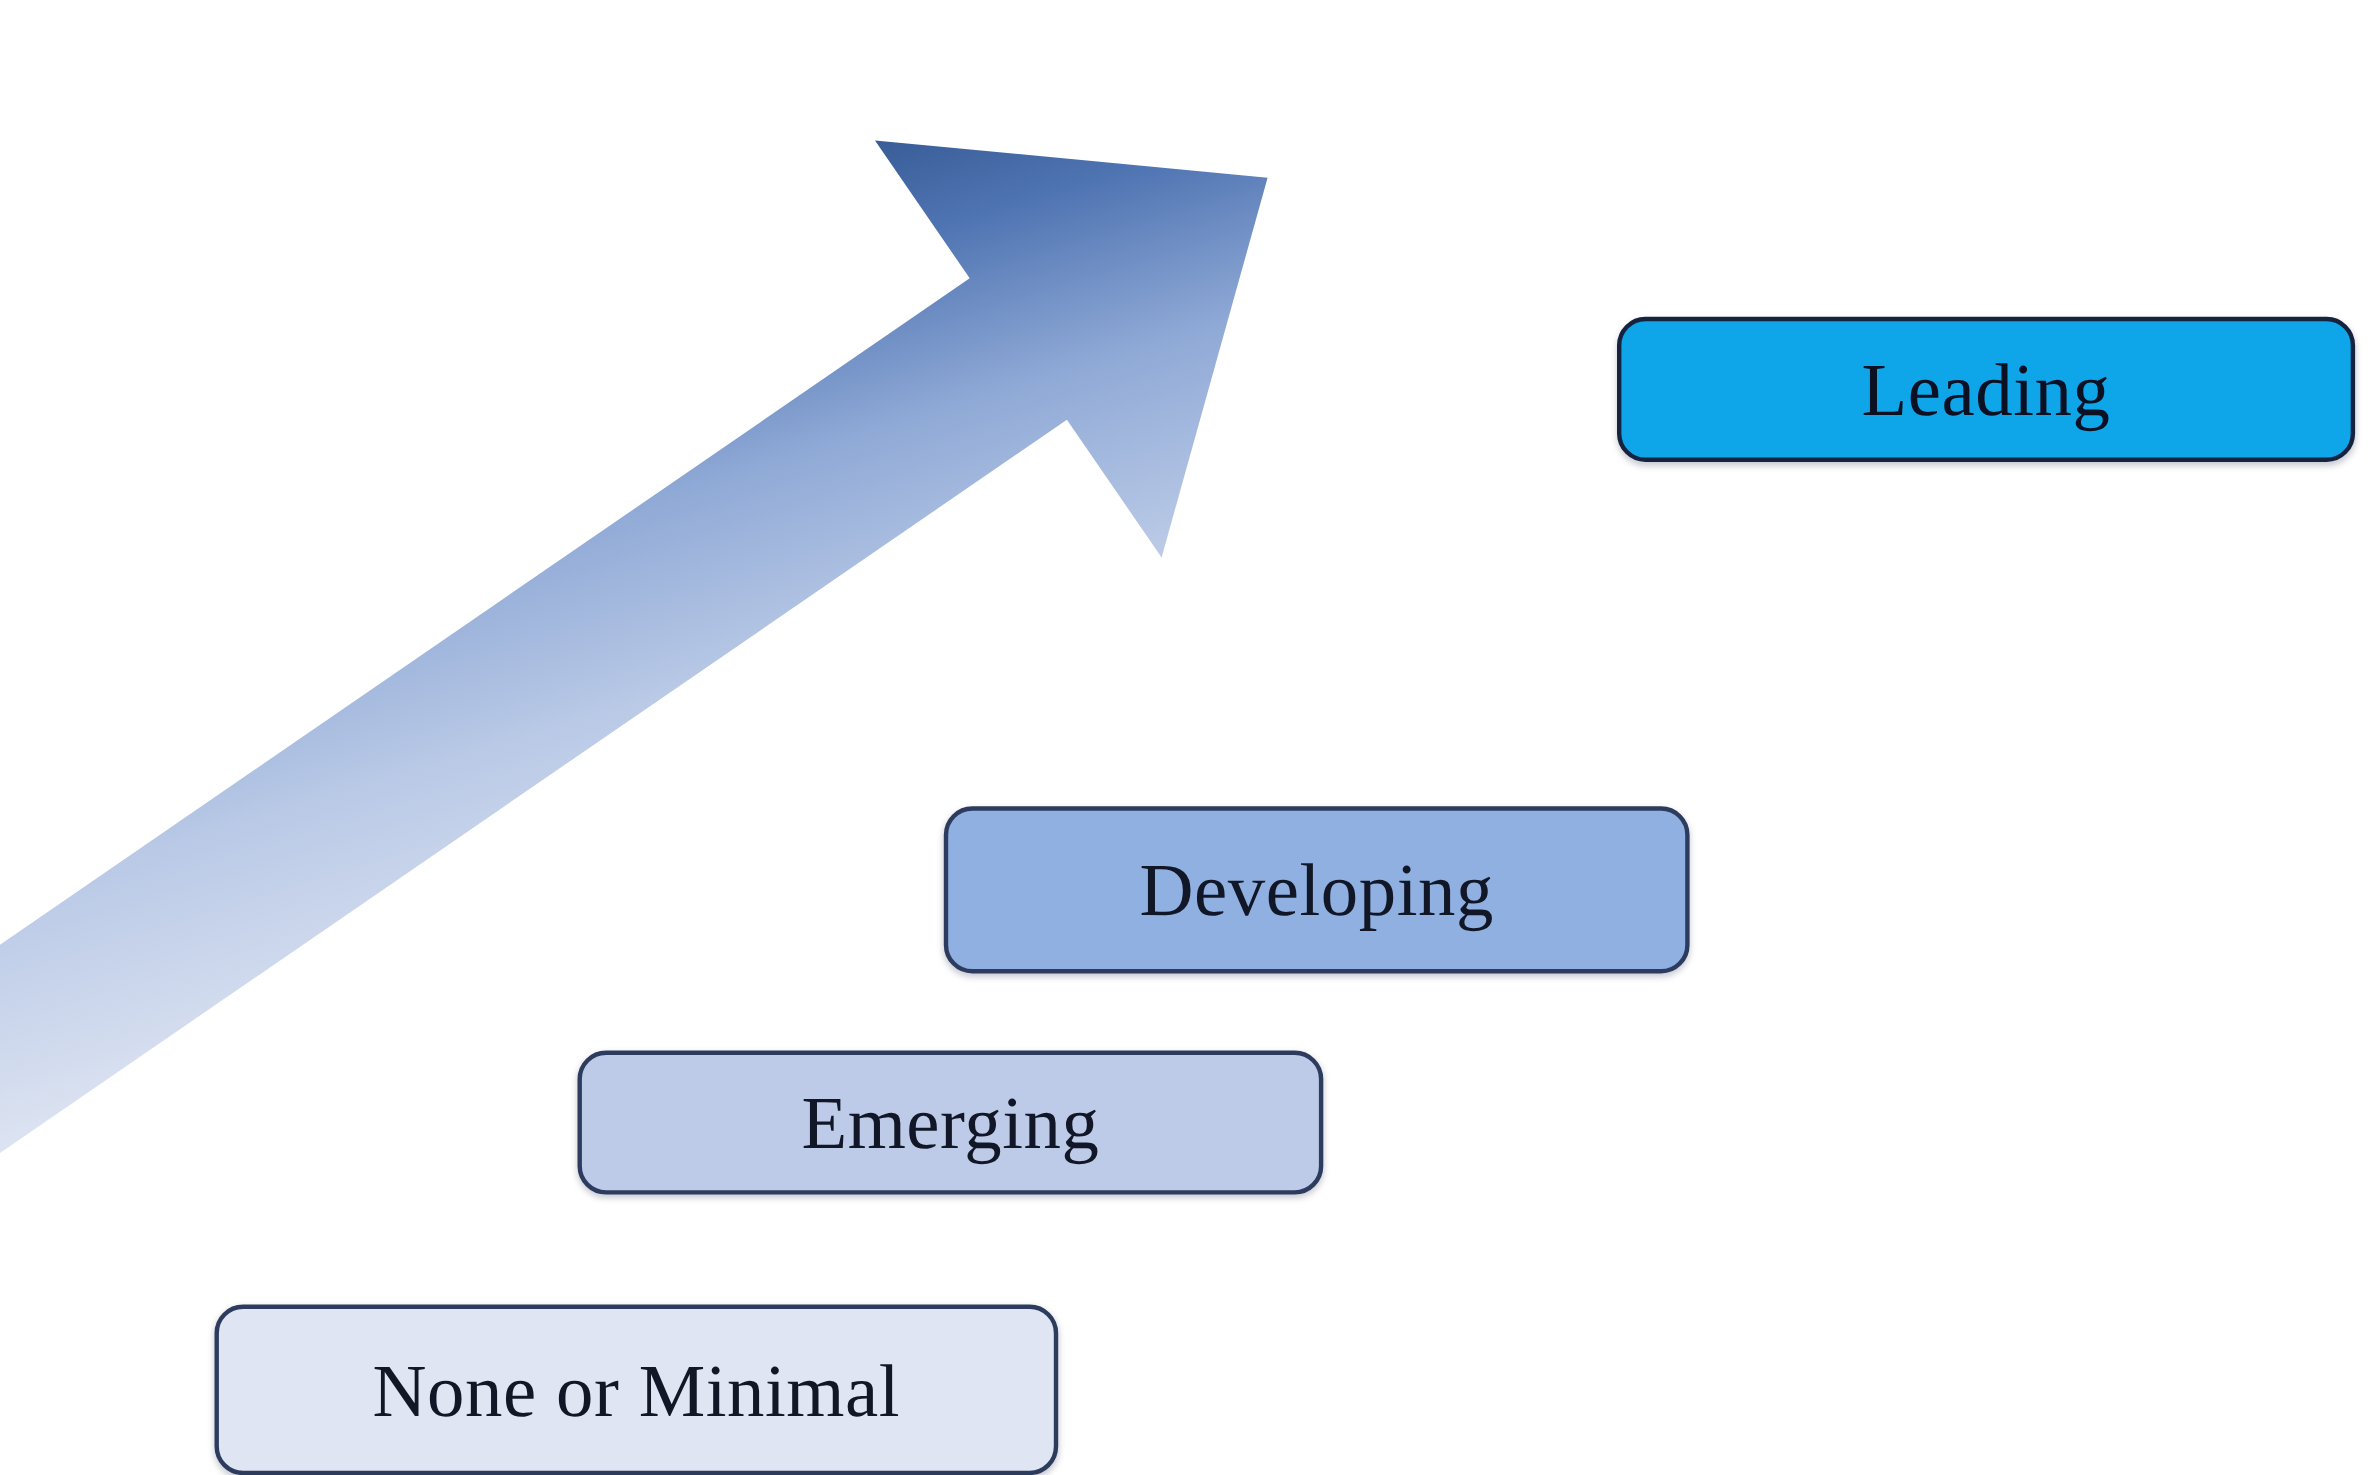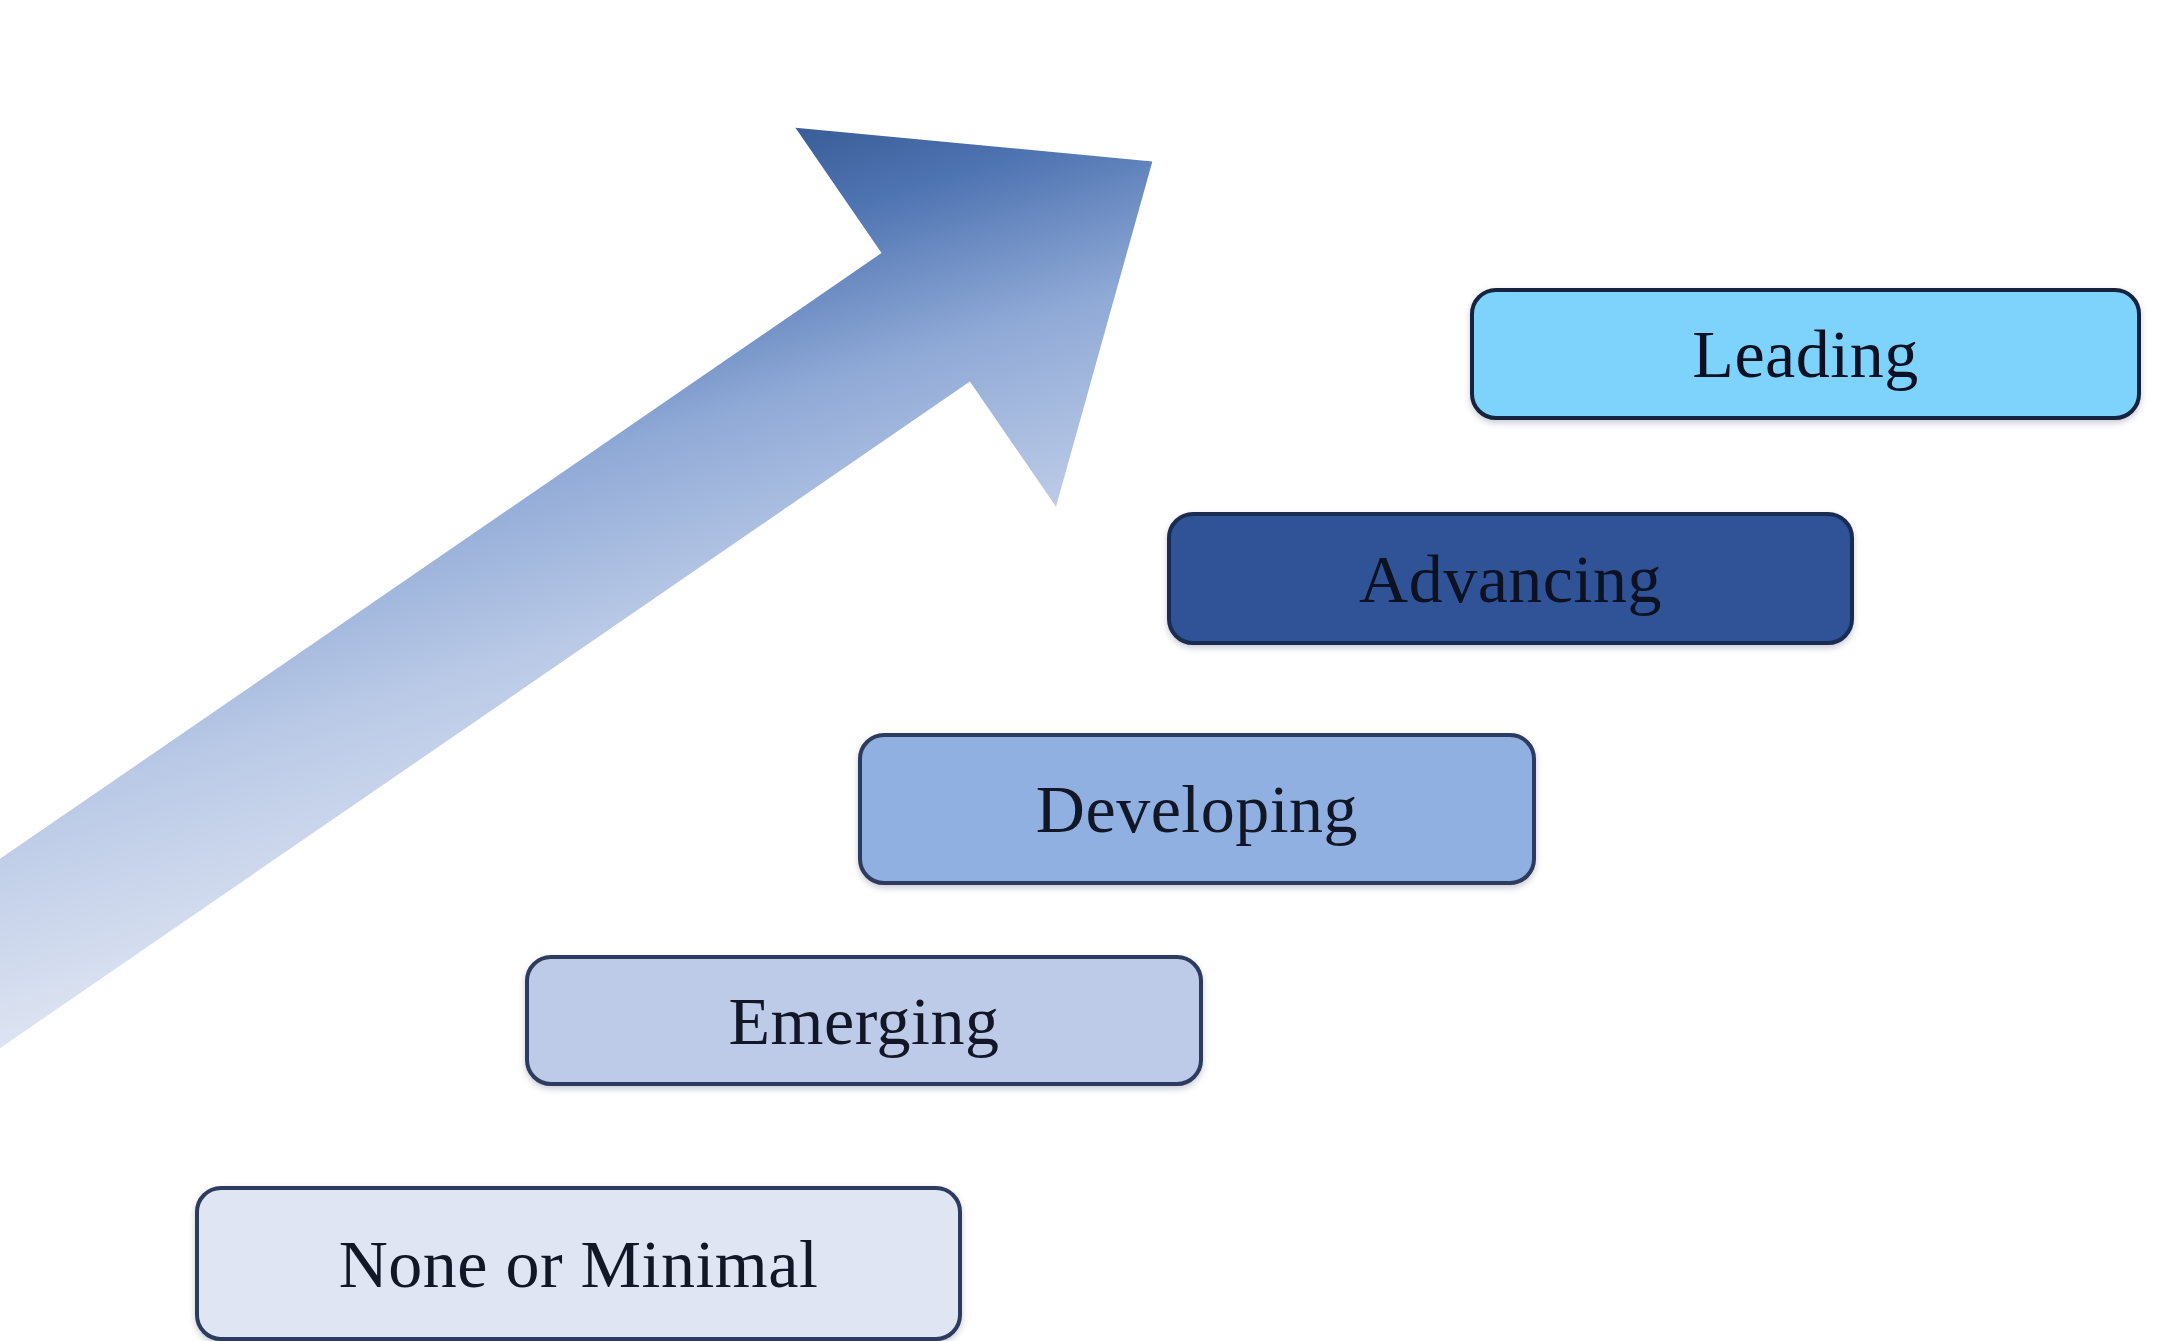--- a/index.html
+++ b/index.html
@@ -86,21 +86,18 @@
   </div>
 
   <div class="stage-box" id="stage-emerging" style="background:#bdcbe8;">
     <span class="stage-label">Emerging</span>
   </div>
 
   <div class="stage-box" id="stage-developing" style="background:#8fb0e0;">
     <span class="stage-label">Developing</span>
   </div>
 
-  <div class="stage-box" id="stage-advancing" style="background:#2f5396; border-color:#1b2c52;">
-    <span class="stage-label" style="color:#0c1222;">Advancing</span>
-  </div>
 
-  <div class="stage-box" id="stage-leading" style="background:#7dd3fc; border-color:#16233f;">
+  <div class="stage-box" id="stage-leading" style="background:#0ea5e9; border-color:#16233f;">
     <span class="stage-label" style="color:#0b1022;">Leading</span>
   </div>
 
 </div>
 
 </body></html>

